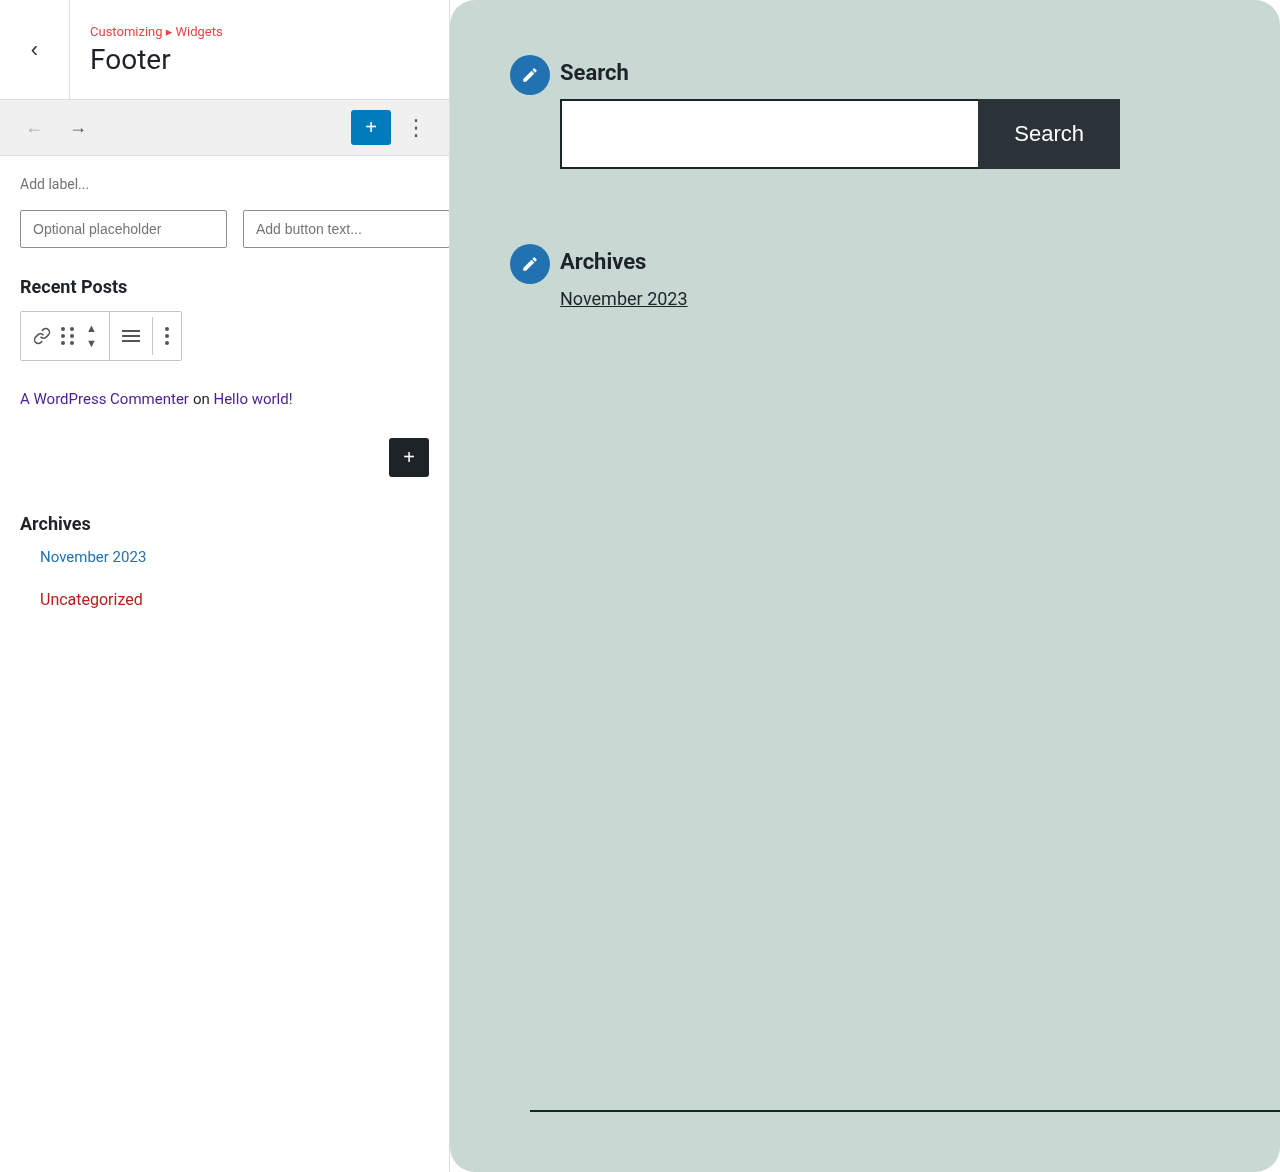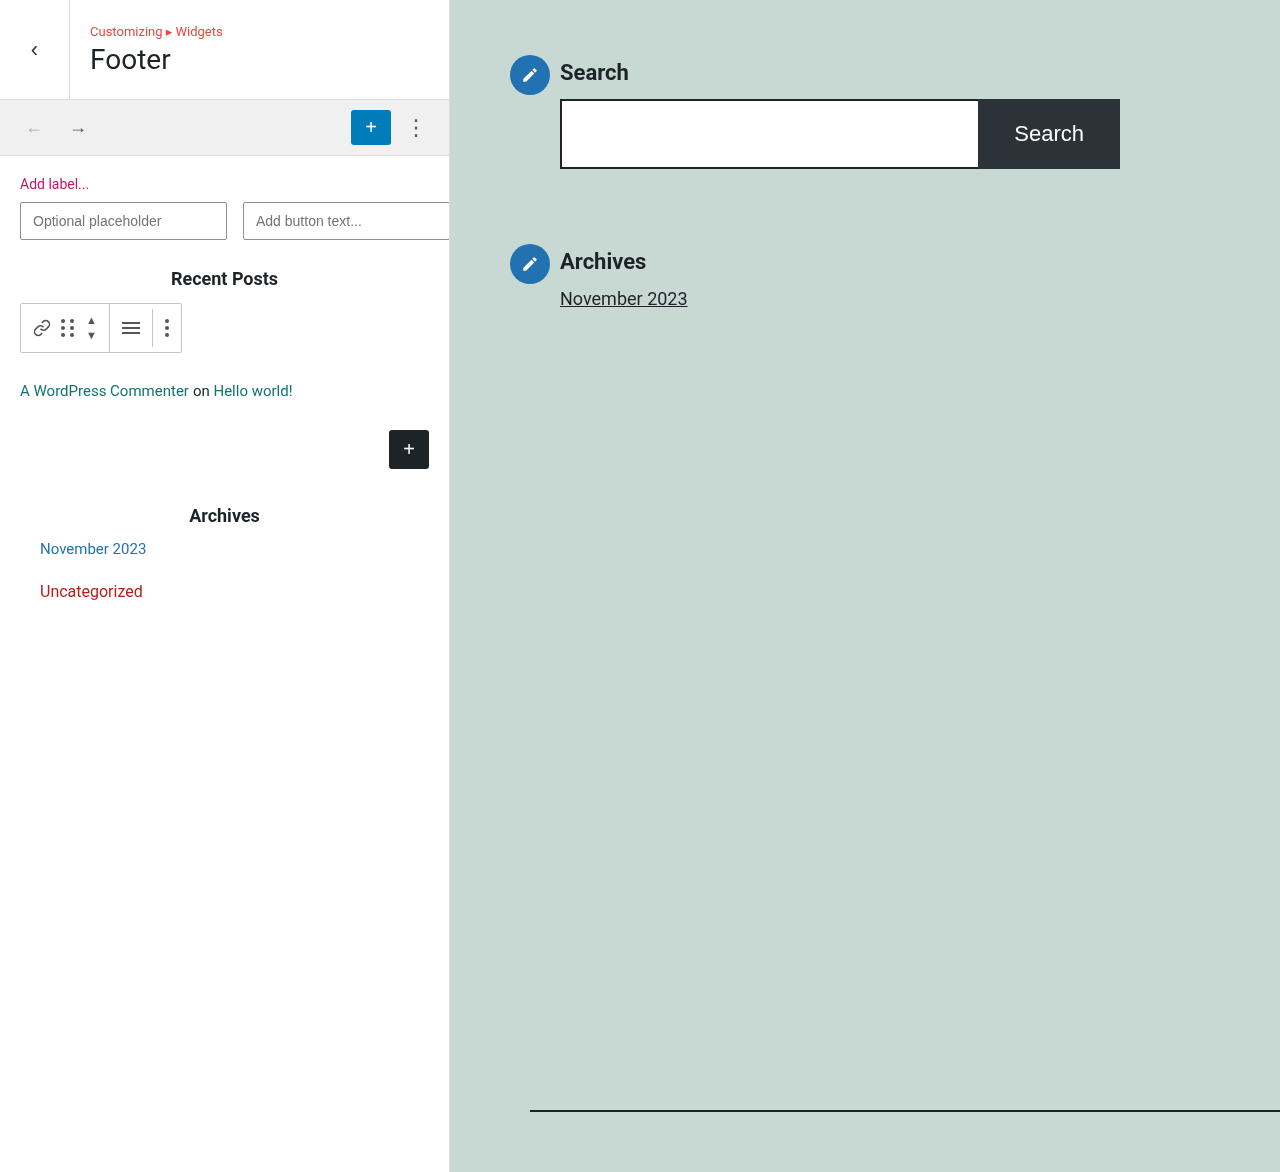--- a/index.html
+++ b/index.html
@@ -103,22 +103,22 @@
       padding: 20px 20px 30px 20px;
       flex: 1;
     }
 
     
     .widget-section {
       margin-bottom: 28px;
     }
     .add-label {
       font-size: 14px;
-      color: #be185d;
-      margin-bottom: 10px;
+      color: #737373;
+      margin-bottom: 18px;
     }
     .search-inputs {
       display: flex;
       gap: 16px;
       margin-bottom: 0;
     }
     .search-input-field {
       flex: 1;
       border: 1px solid #8c8f94;
       border-radius: 2px;
@@ -134,21 +134,20 @@
       font-size: 14px;
       color: #757575;
     }
 
     
     .section-heading {
       font-size: 18px;
       font-weight: 700;
       color: #1d2327;
       margin-bottom: 14px;
-      text-align: center;
     }
 
     
     .widget-controls {
       display: flex;
       align-items: center;
       border: 1px solid #c3c4c7;
       border-radius: 2px;
       margin-bottom: 16px;
       overflow: hidden;
@@ -177,21 +176,21 @@
     .ctrl-icon-vertical span {
       font-size: 11px;
       color: #555;
       cursor: pointer;
       display: block;
     }
 
     
     .recent-comments { margin-bottom: 20px; }
     .comment-link {
-      color: #0f766e;
+      color: #4c1d95;
       text-decoration: none;
       font-size: 15px;
     }
     .comment-text { font-size: 15px; color: #1d2327; }
     .comment-row { margin-top: 10px; }
 
     
     .add-block-btn {
       background: #1d2327;
       color: #fff;
@@ -226,20 +225,21 @@
       margin-left: 20px;
       margin-top: 8px;
     }
 
     
     .right-panel {
       flex: 1;
       background: #c8d8d3;
       position: relative;
       overflow: hidden;
+      border-radius: 25px;
     }
 
     .preview-content {
       padding: 60px 60px 60px 80px;
     }
 
     
     .preview-widget {
       margin-bottom: 80px;
       position: relative;

